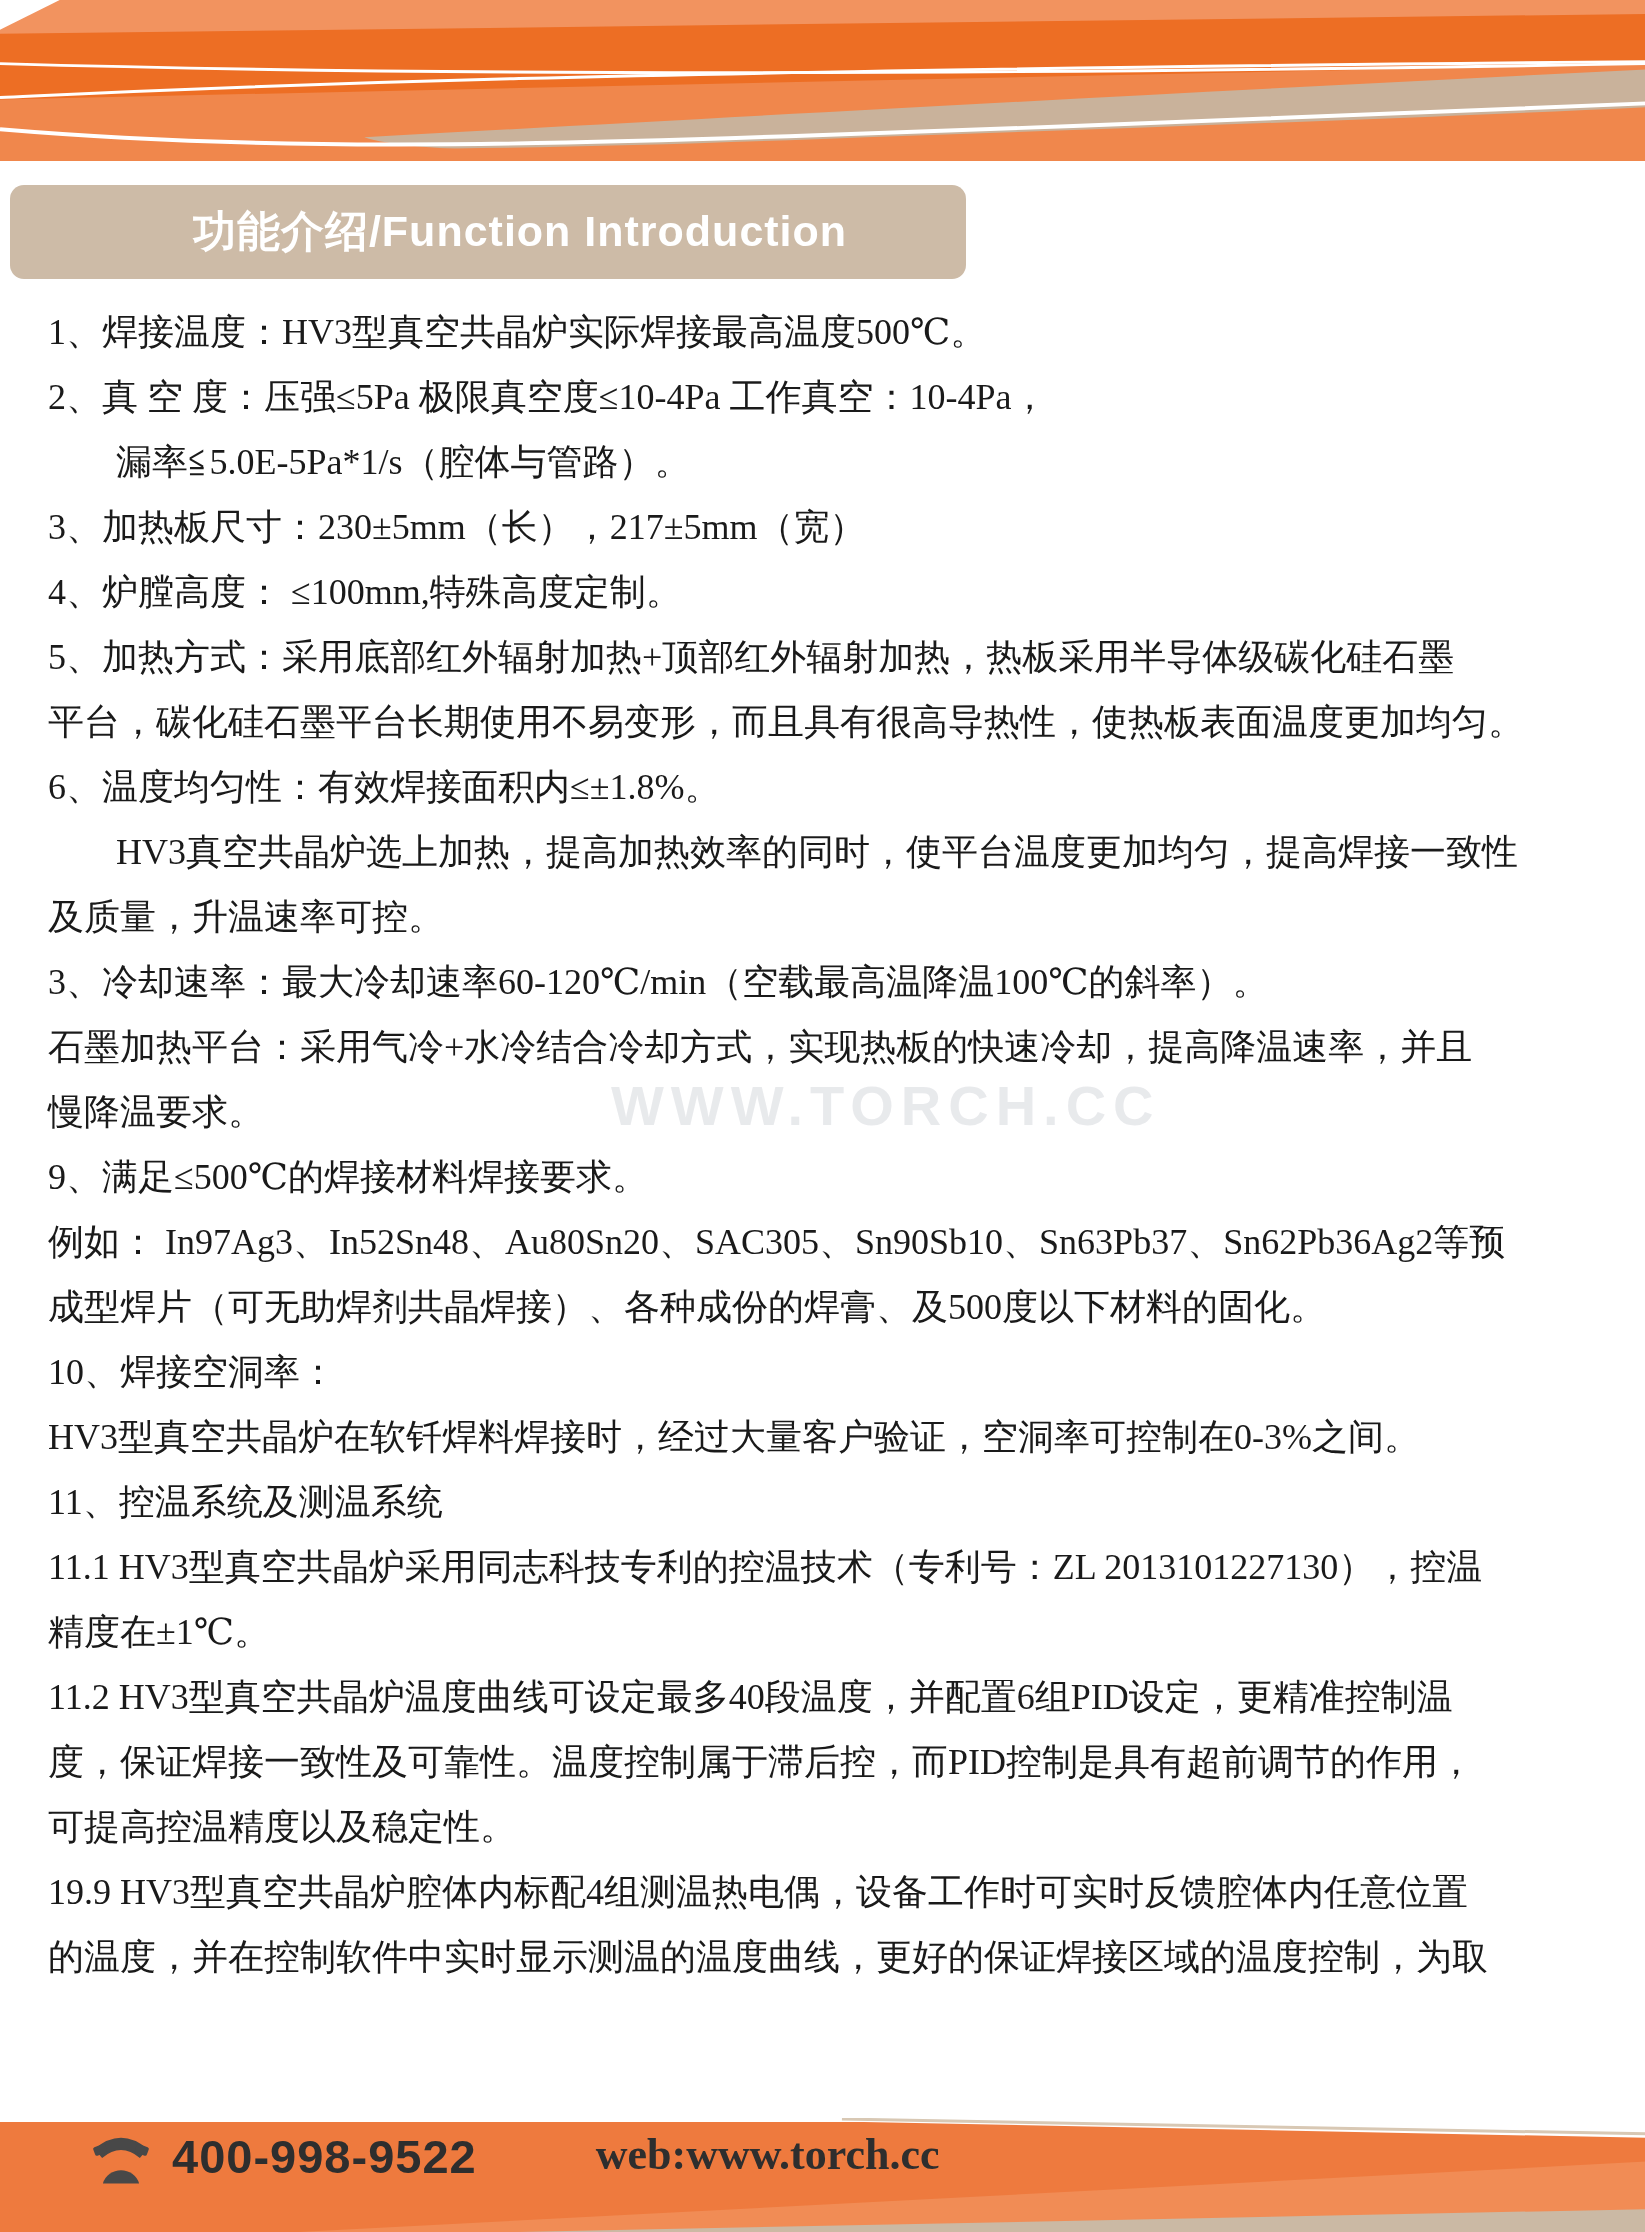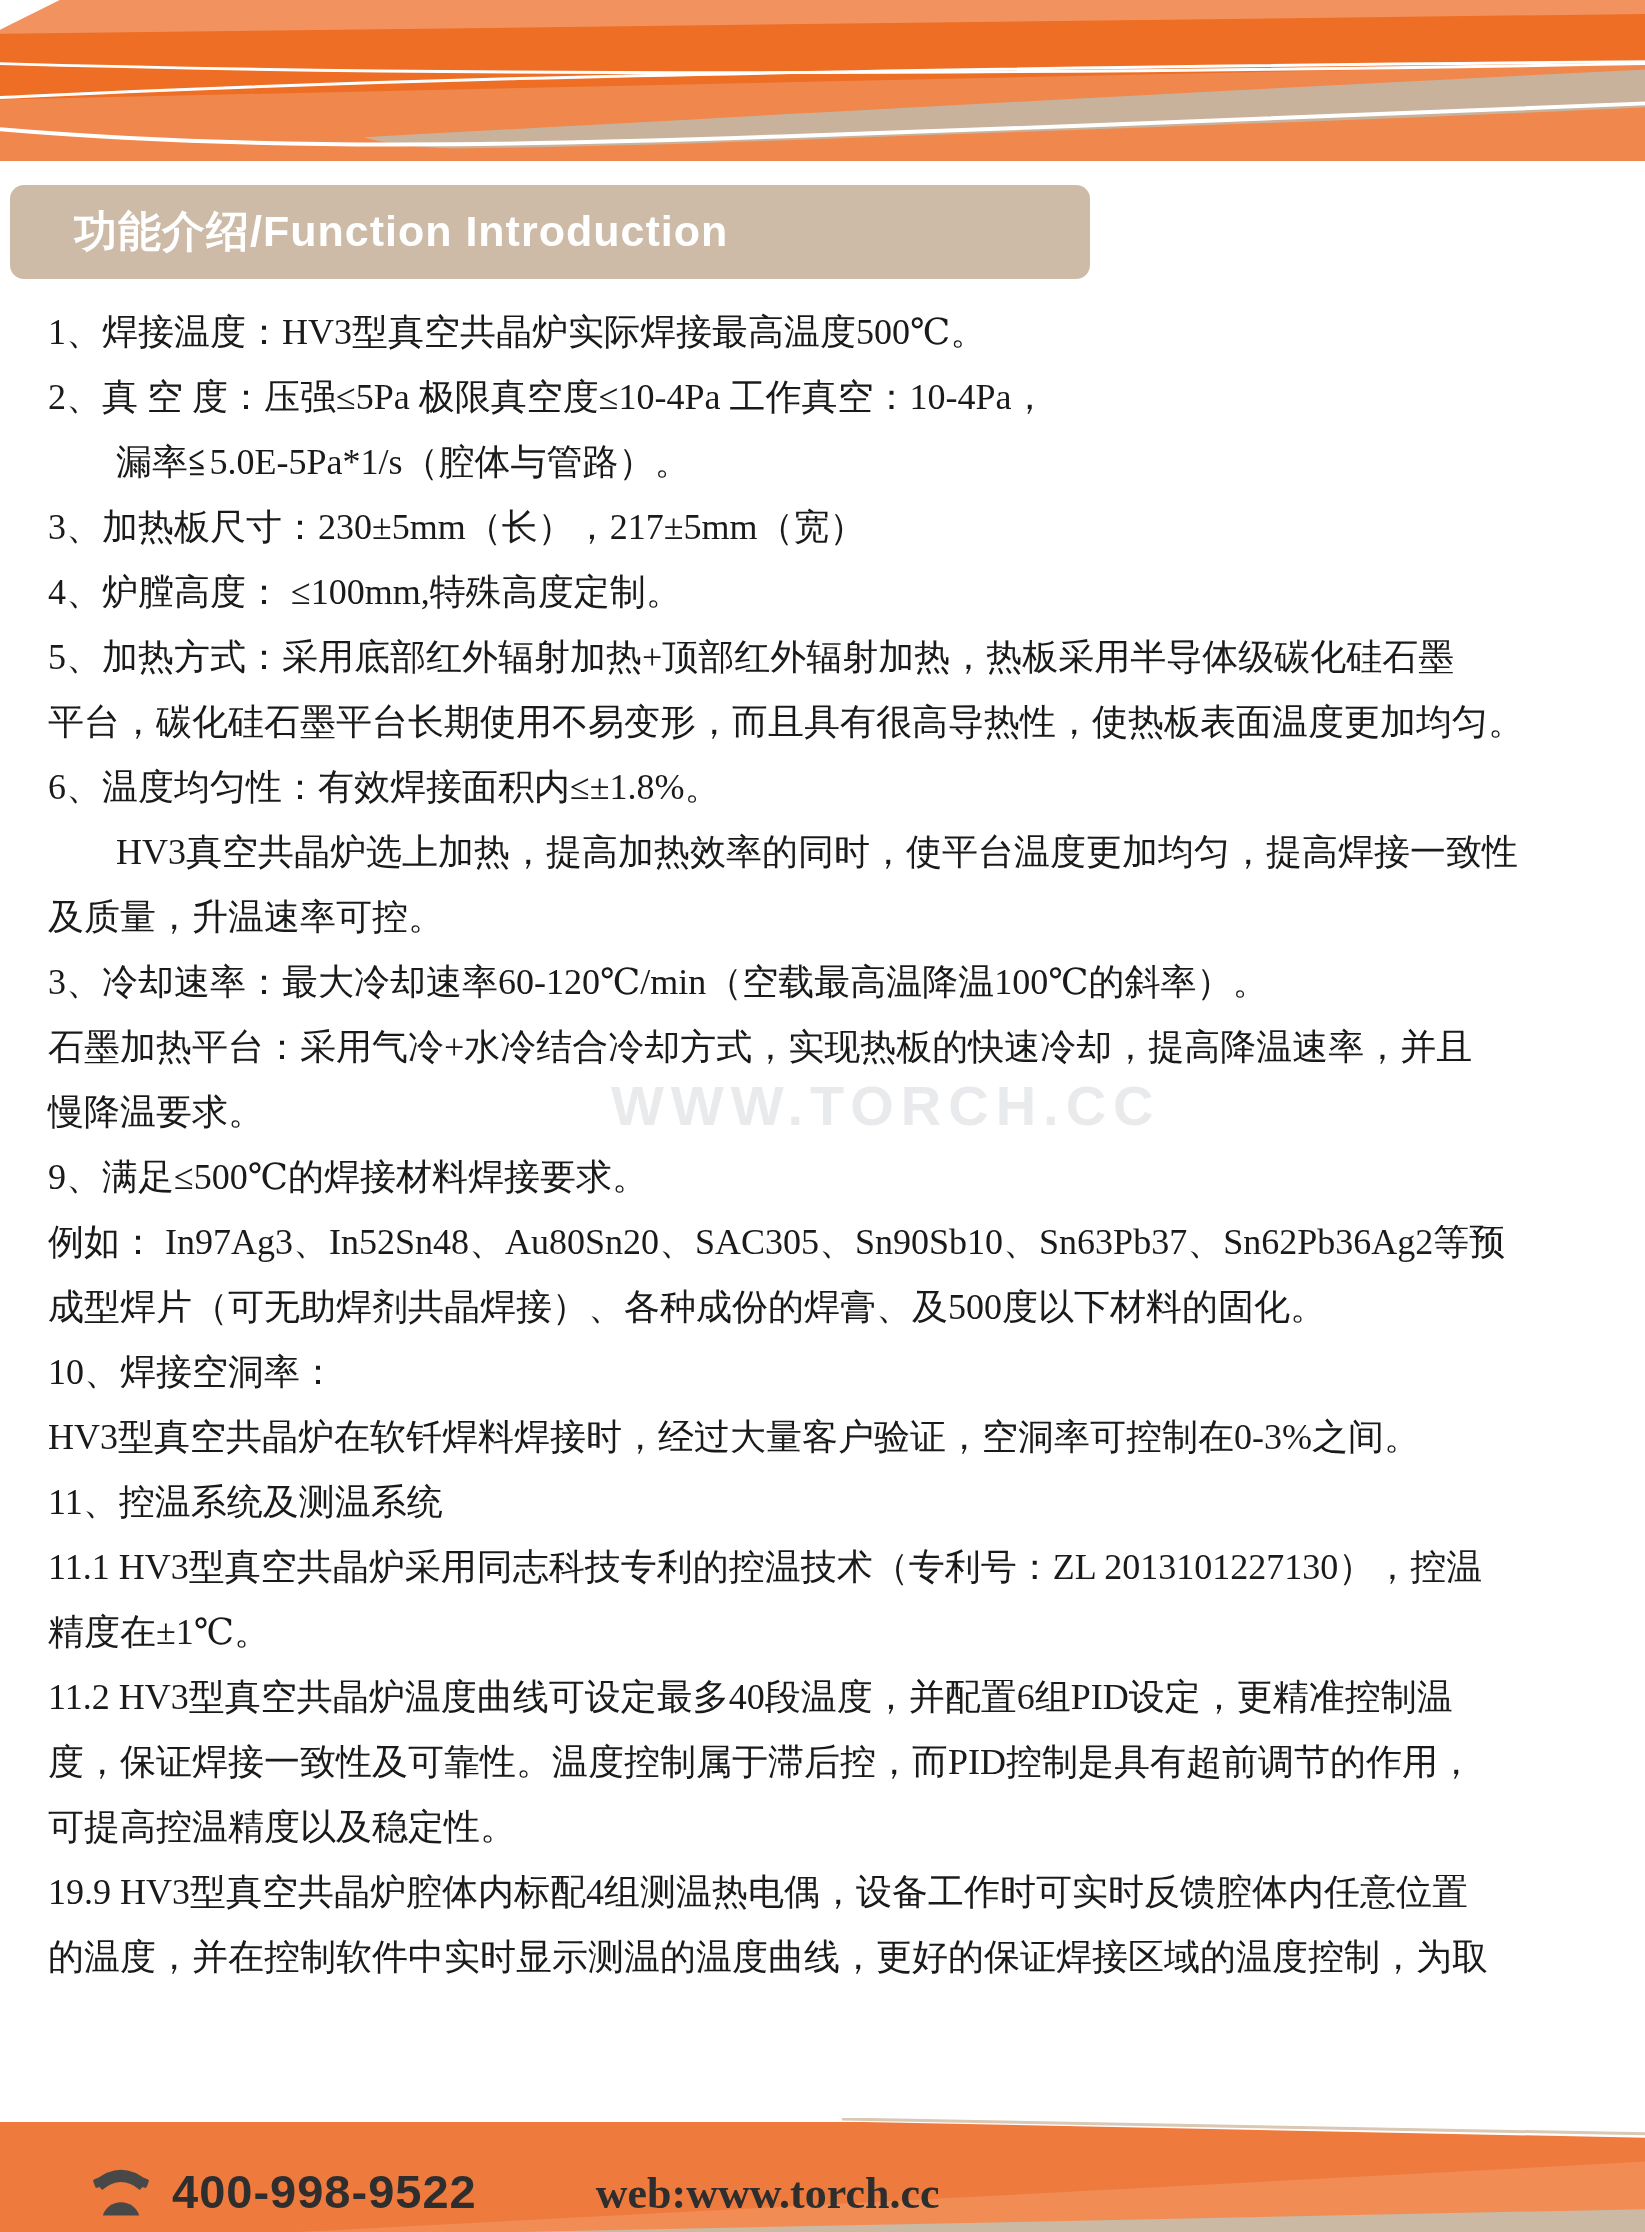--- a/index.html
+++ b/index.html
@@ -20,25 +20,26 @@
   html,body{width:1646px;height:2233px;}
   body{
     position:relative;
     background:#ffffff;
     font-family:"Liberation Serif","DejaVu Serif",serif;
     overflow:hidden;
   }
   .header-graphic{position:absolute;top:0;left:0;width:1646px;height:167px;}
   .footer-graphic{position:absolute;left:0;top:2118px;width:1646px;height:114px;}
   .title-bar{
-    position:absolute;left:10px;top:185px;width:1080px;height:94px;
+    position:absolute;left:10px;top:185px;width:956px;height:94px;
     background:var(--title_bar_tan);
     border-radius:14px;
     display:flex;align-items:center;
     padding-left:64px;
+    justify-content:center;
   }
   .title-bar span{
     font-family:"Liberation Sans","DejaVu Sans",sans-serif;
     font-weight:bold;font-size:43px;color:#ffffff;letter-spacing:1px;
   }
   .watermark{
     position:absolute;left:595px;top:1073px;z-index:0;
     font-family:"Liberation Sans","DejaVu Sans",sans-serif;
     font-weight:bold;font-size:56px;letter-spacing:7px;
     color:var(--watermark_gray);opacity:.55;margin-left:16px;
@@ -47,21 +48,21 @@
     position:absolute;left:48px;top:300px;width:1567px;z-index:1;
   }
   .body-line{
     height:65px;line-height:65px;
     font-size:36px;color:var(--body_text);
     white-space:nowrap;
   }
   .body-line.indent-1{padding-left:68px;}
   .footer-bar{
     position:absolute;left:0;top:2129px;width:1646px;height:90px;z-index:2;
-    display:flex;align-items:flex-end;
+    display:flex;align-items:flex-start;
   }
   .phone-icon-wrap{margin-left:92px;width:58px;height:58px;}
   .footer-phone{
     margin-left:22px;
     font-family:"Liberation Sans","DejaVu Sans",sans-serif;
     font-weight:bold;font-size:47px;color:var(--footer_text);letter-spacing:1px;
   }
   .footer-web{
     margin-left:119px;
     font-family:Liberation Serif, serif;

